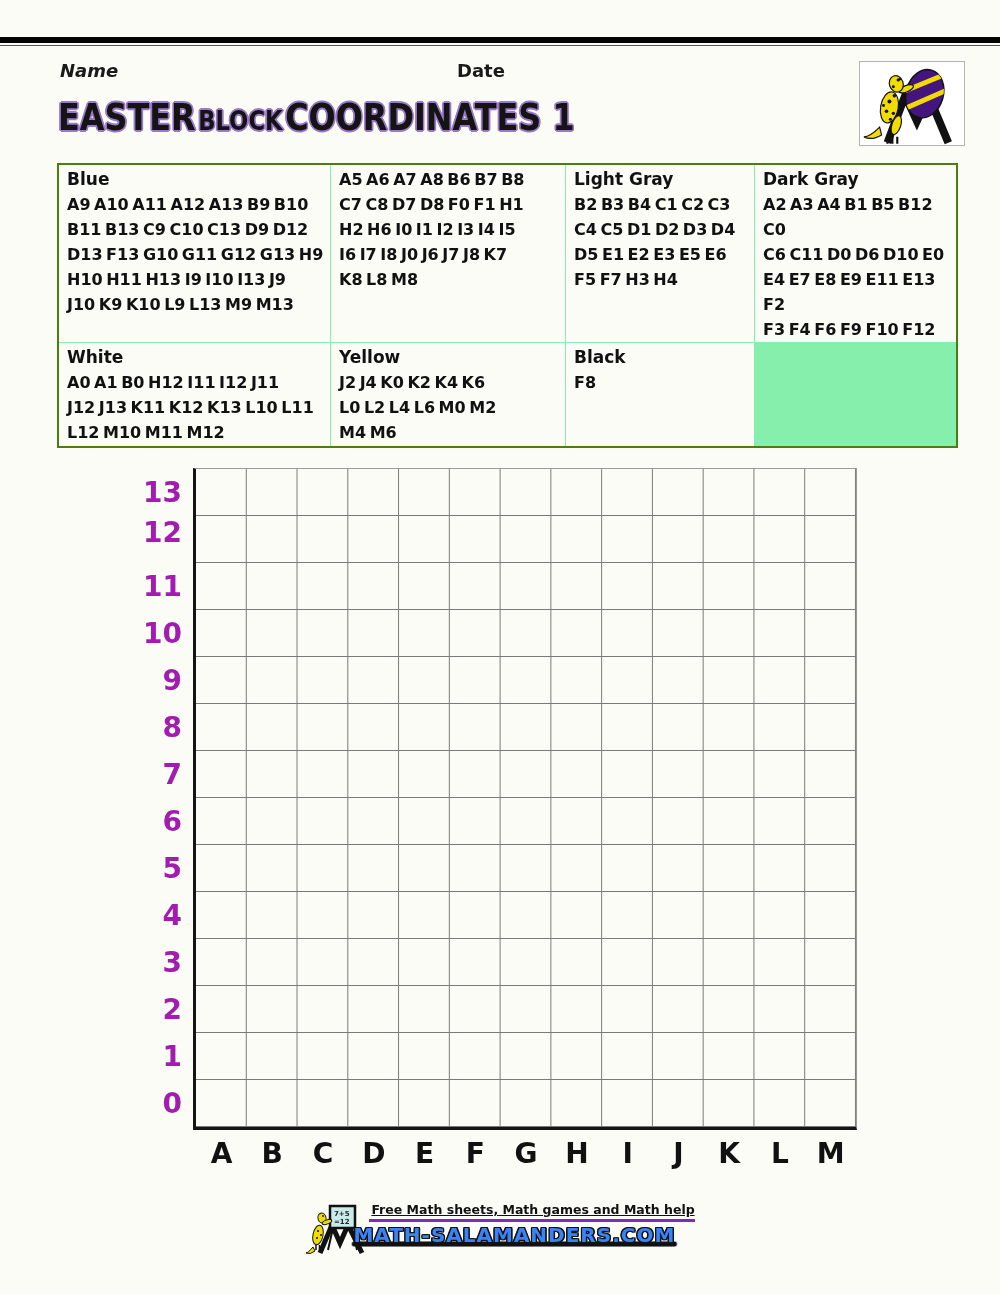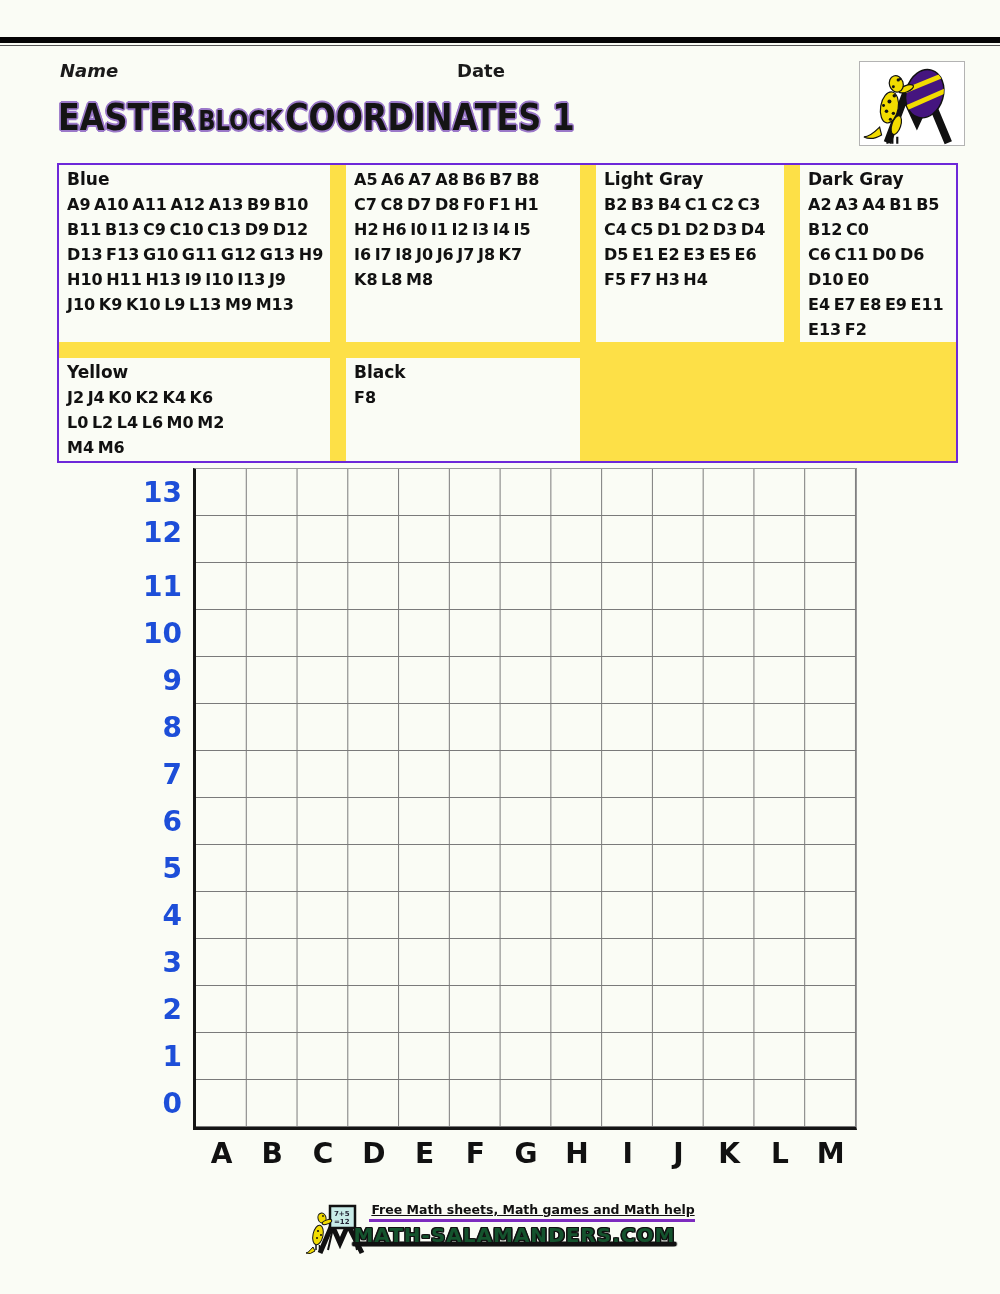--- a/index.html
+++ b/index.html
@@ -33,51 +33,51 @@
       1.4px 1.4px 0 var(--title_outline,#9b79c9), -1.4px 1.4px 0 var(--title_outline,#9b79c9),
       1.4px -1.4px 0 var(--title_outline,#9b79c9), -1.4px -1.4px 0 var(--title_outline,#9b79c9);
   }
   .t-big{font-size:38px;}
   .t-small{font-size:27px;margin:0 3px;}
 
   
   .key-table{
     position:absolute;left:57px;top:163px;width:901px;box-sizing:border-box;
     display:grid;grid-template-columns:271px 234px 188px 1fr;grid-template-rows:177px 103px;
-    gap:16px;border:2px solid #6d28d9;background:#fde047;
+    gap:1px;border:2px solid #4d7c0f;background:#86efac;
   }
   .key-cell{background:#fafcf5;padding:2px 6px 0 8px;overflow:hidden;}
   .key-name{font-size:17px;font-weight:700;line-height:25px;}
   .key-coords{font-size:16px;line-height:25px;word-spacing:-2px;white-space:pre-line;font-weight:bold;}
 
   
   .grid-plot{
     position:absolute;left:193px;top:468px;width:664px;height:662px;box-sizing:border-box;
     border-left:3px solid #151515;border-bottom:3px solid #151515;
     border-top:1px solid #9a9a9a;border-right:1px solid #9a9a9a;
     background-image:
       linear-gradient(to right, transparent calc(100% - 1px), var(--grid_line,#7a7a7a) 0),
       linear-gradient(to bottom, transparent calc(100% - 1px), var(--grid_line,#7a7a7a) 0);
     background-size:calc(100%/13) 100%, 100% calc(100%/14);
   }
   .row-label{position:absolute;left:100px;width:82px;height:47px;line-height:47px;
-    text-align:right;font-size:28px;font-weight:600;color:#1d4ed8;}
+    text-align:right;font-size:28px;font-weight:600;color:#a21caf;}
   .col-label{position:absolute;top:1134px;width:51px;height:40px;line-height:40px;
     text-align:center;font-size:28px;font-weight:600;color:#111;}
 
   
   .footer{position:absolute;left:0;top:1202px;width:100%;display:flex;
     justify-content:center;align-items:flex-start;}
   .footer-icon{width:64px;height:54px;flex:none;margin-top:1px;}
   .footer-text{display:flex;flex-direction:column;text-decoration:underline;}
   .tagline{font-size:12.5px;font-weight:700;white-space:nowrap;color:#111;padding-left:2px;}
   .purple-rule{height:3px;background:var(--underline_purple,#7d2bbf);margin-top:2px;width:100%;}
   .site{
     font-size:20px;font-weight:700;letter-spacing:1px;margin-left:-16px;margin-top:1px;
-    white-space:nowrap;color:#14532d;
+    white-space:nowrap;color:#3b82f6;
     text-shadow:-1.2px -1.2px 0 #111,1.2px -1.2px 0 #111,-1.2px 1.2px 0 #111,
       1.2px 1.2px 0 #111,0 1.3px 0 #111,0 -1.3px 0 #111,1.3px 0 0 #111,-1.3px 0 0 #111;
   }
 </style>
 </head>
 <body>
 
 <div class="page">
 
   <div class="top-rule"></div>
@@ -149,20 +149,26 @@
     <div class="key-cell">
       <div class="key-name">Dark Gray</div>
       <div class="key-coords">A2 A3 A4 B1 B5 B12 C0
 C6 C11 D0 D6 D10 E0
 E4 E7 E8 E9 E11 E13 F2
 F3 F4 F6 F9 F10 F12
 G0 G1 G2 G3 G4 G5 G6
 G7 G8 G9 H0 H5 H7 H8</div>
     </div>
     <div class="key-cell">
+      <div class="key-name">White</div>
+      <div class="key-coords">A0 A1 B0 H12 I11 I12 J11
+J12 J13 K11 K12 K13 L10 L11
+L12 M10 M11 M12</div>
+    </div>
+    <div class="key-cell">
       <div class="key-name">Yellow</div>
       <div class="key-coords">J2 J4 K0 K2 K4 K6
 L0 L2 L4 L6 M0 M2
 M4 M6</div>
     </div>
     <div class="key-cell">
       <div class="key-name">Black</div>
       <div class="key-coords">F8</div>
     </div>
   </div>

